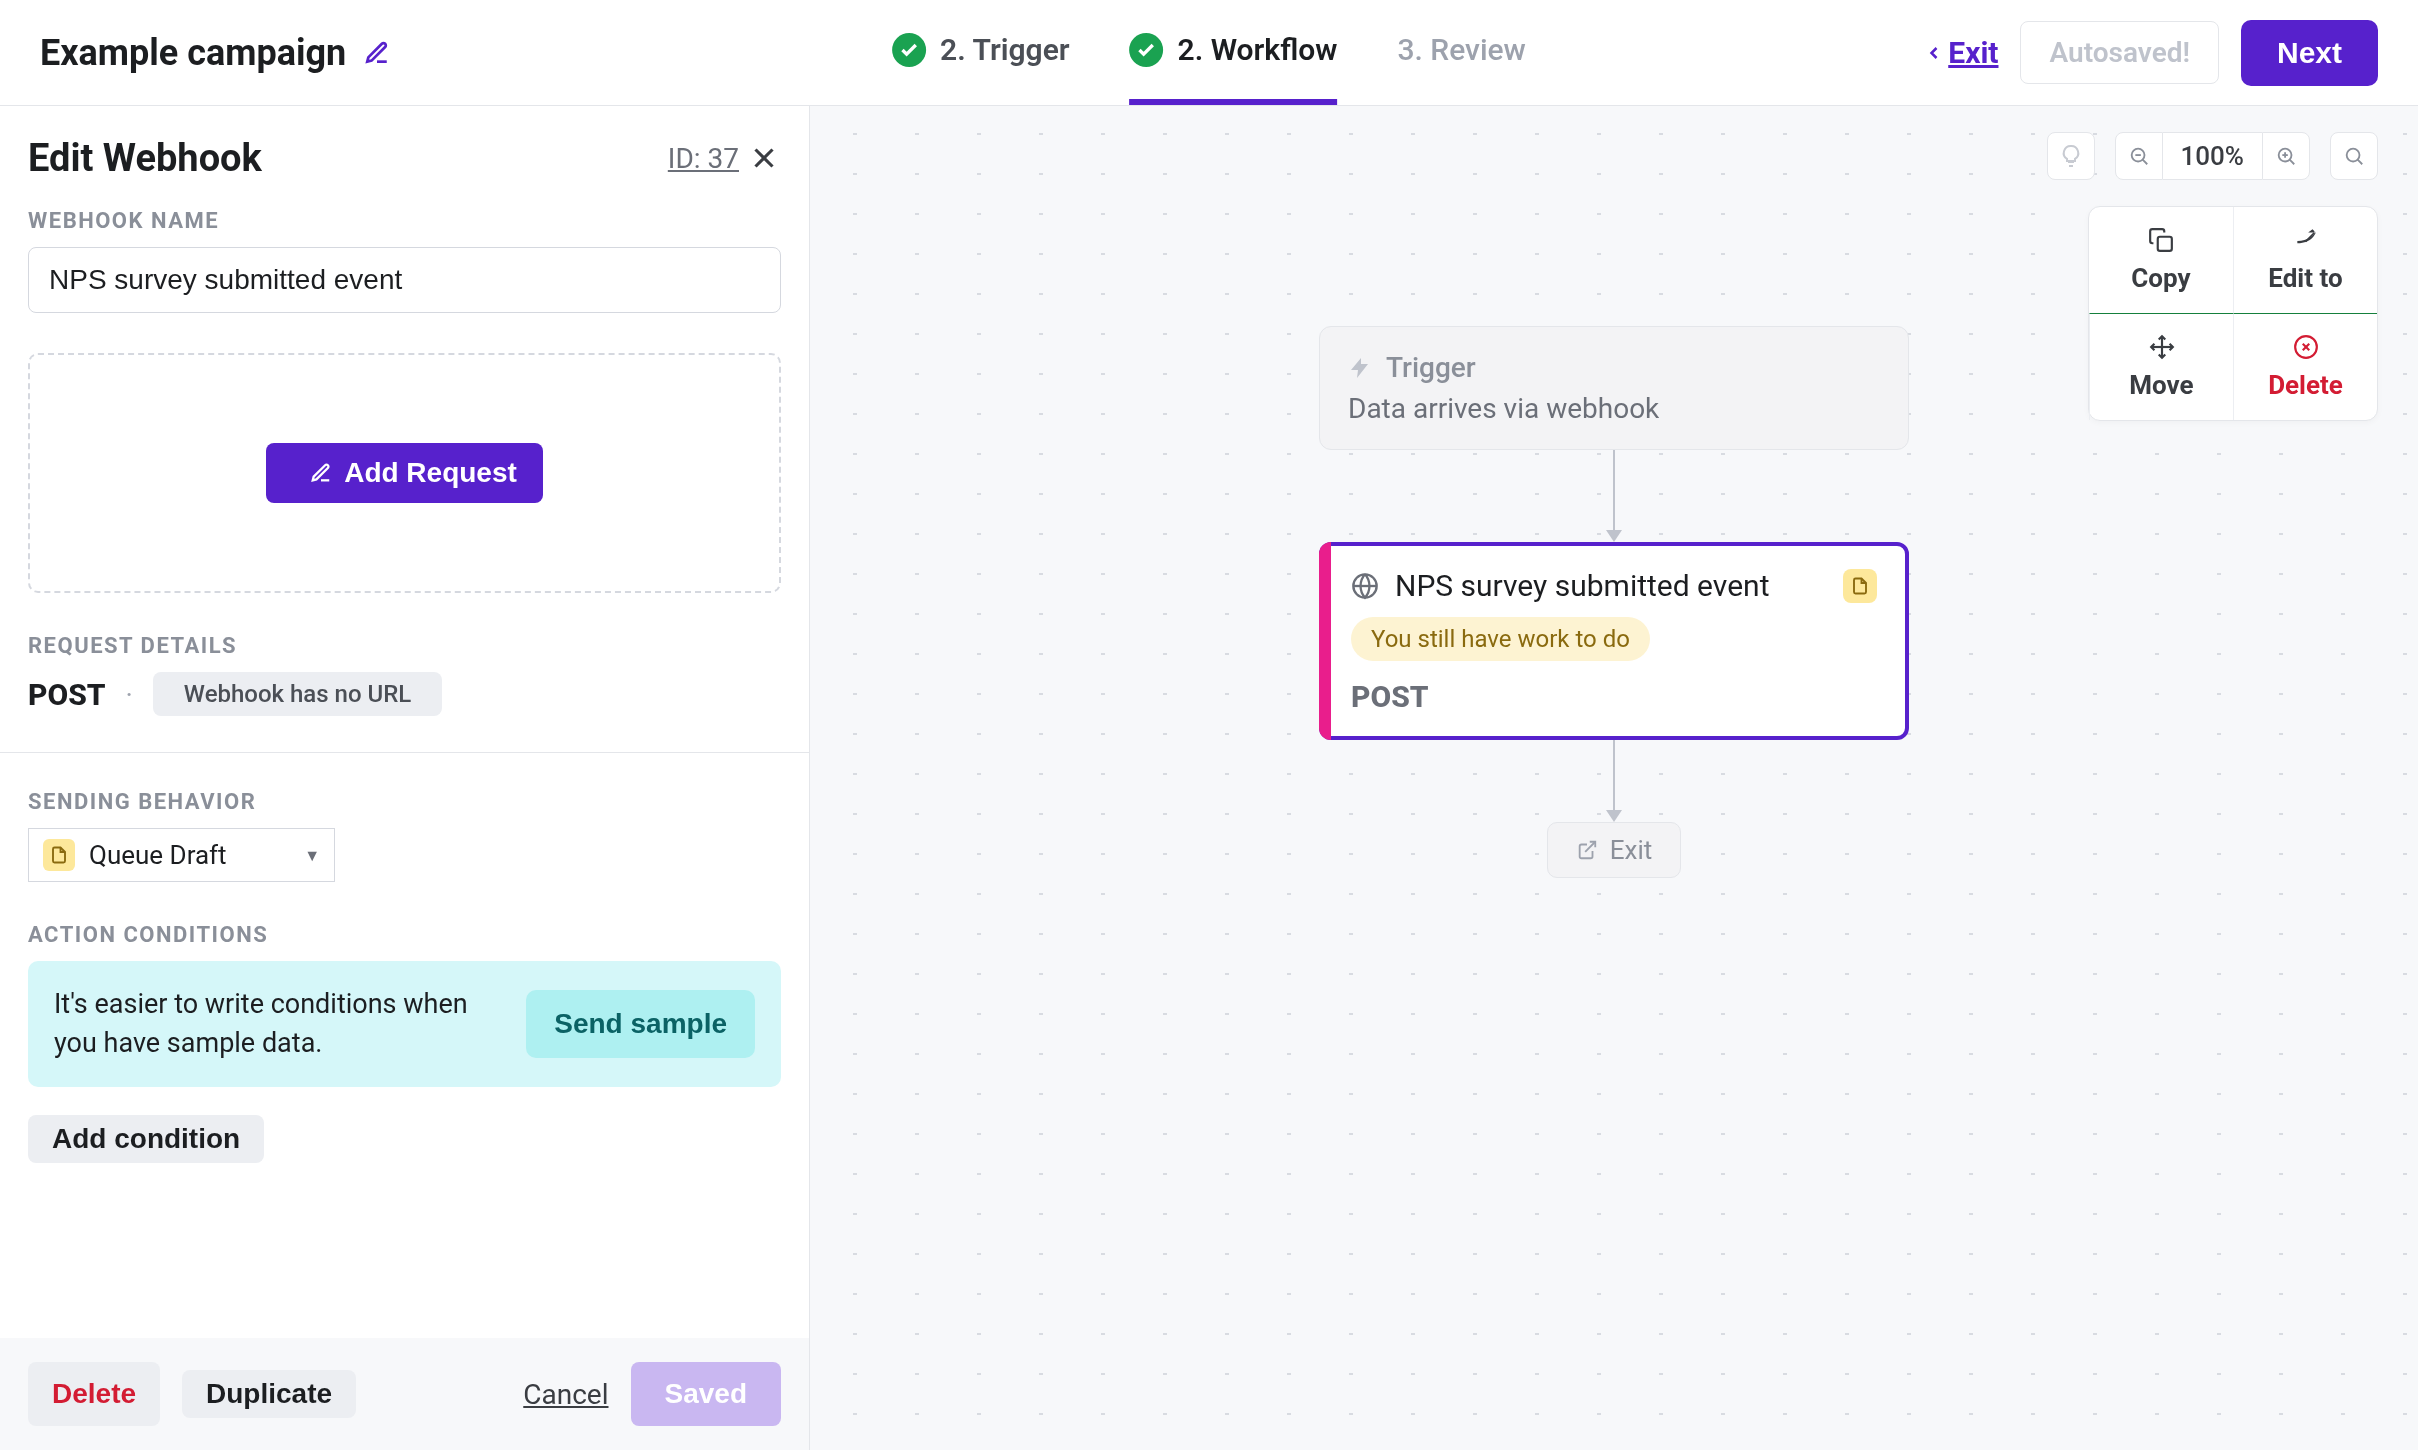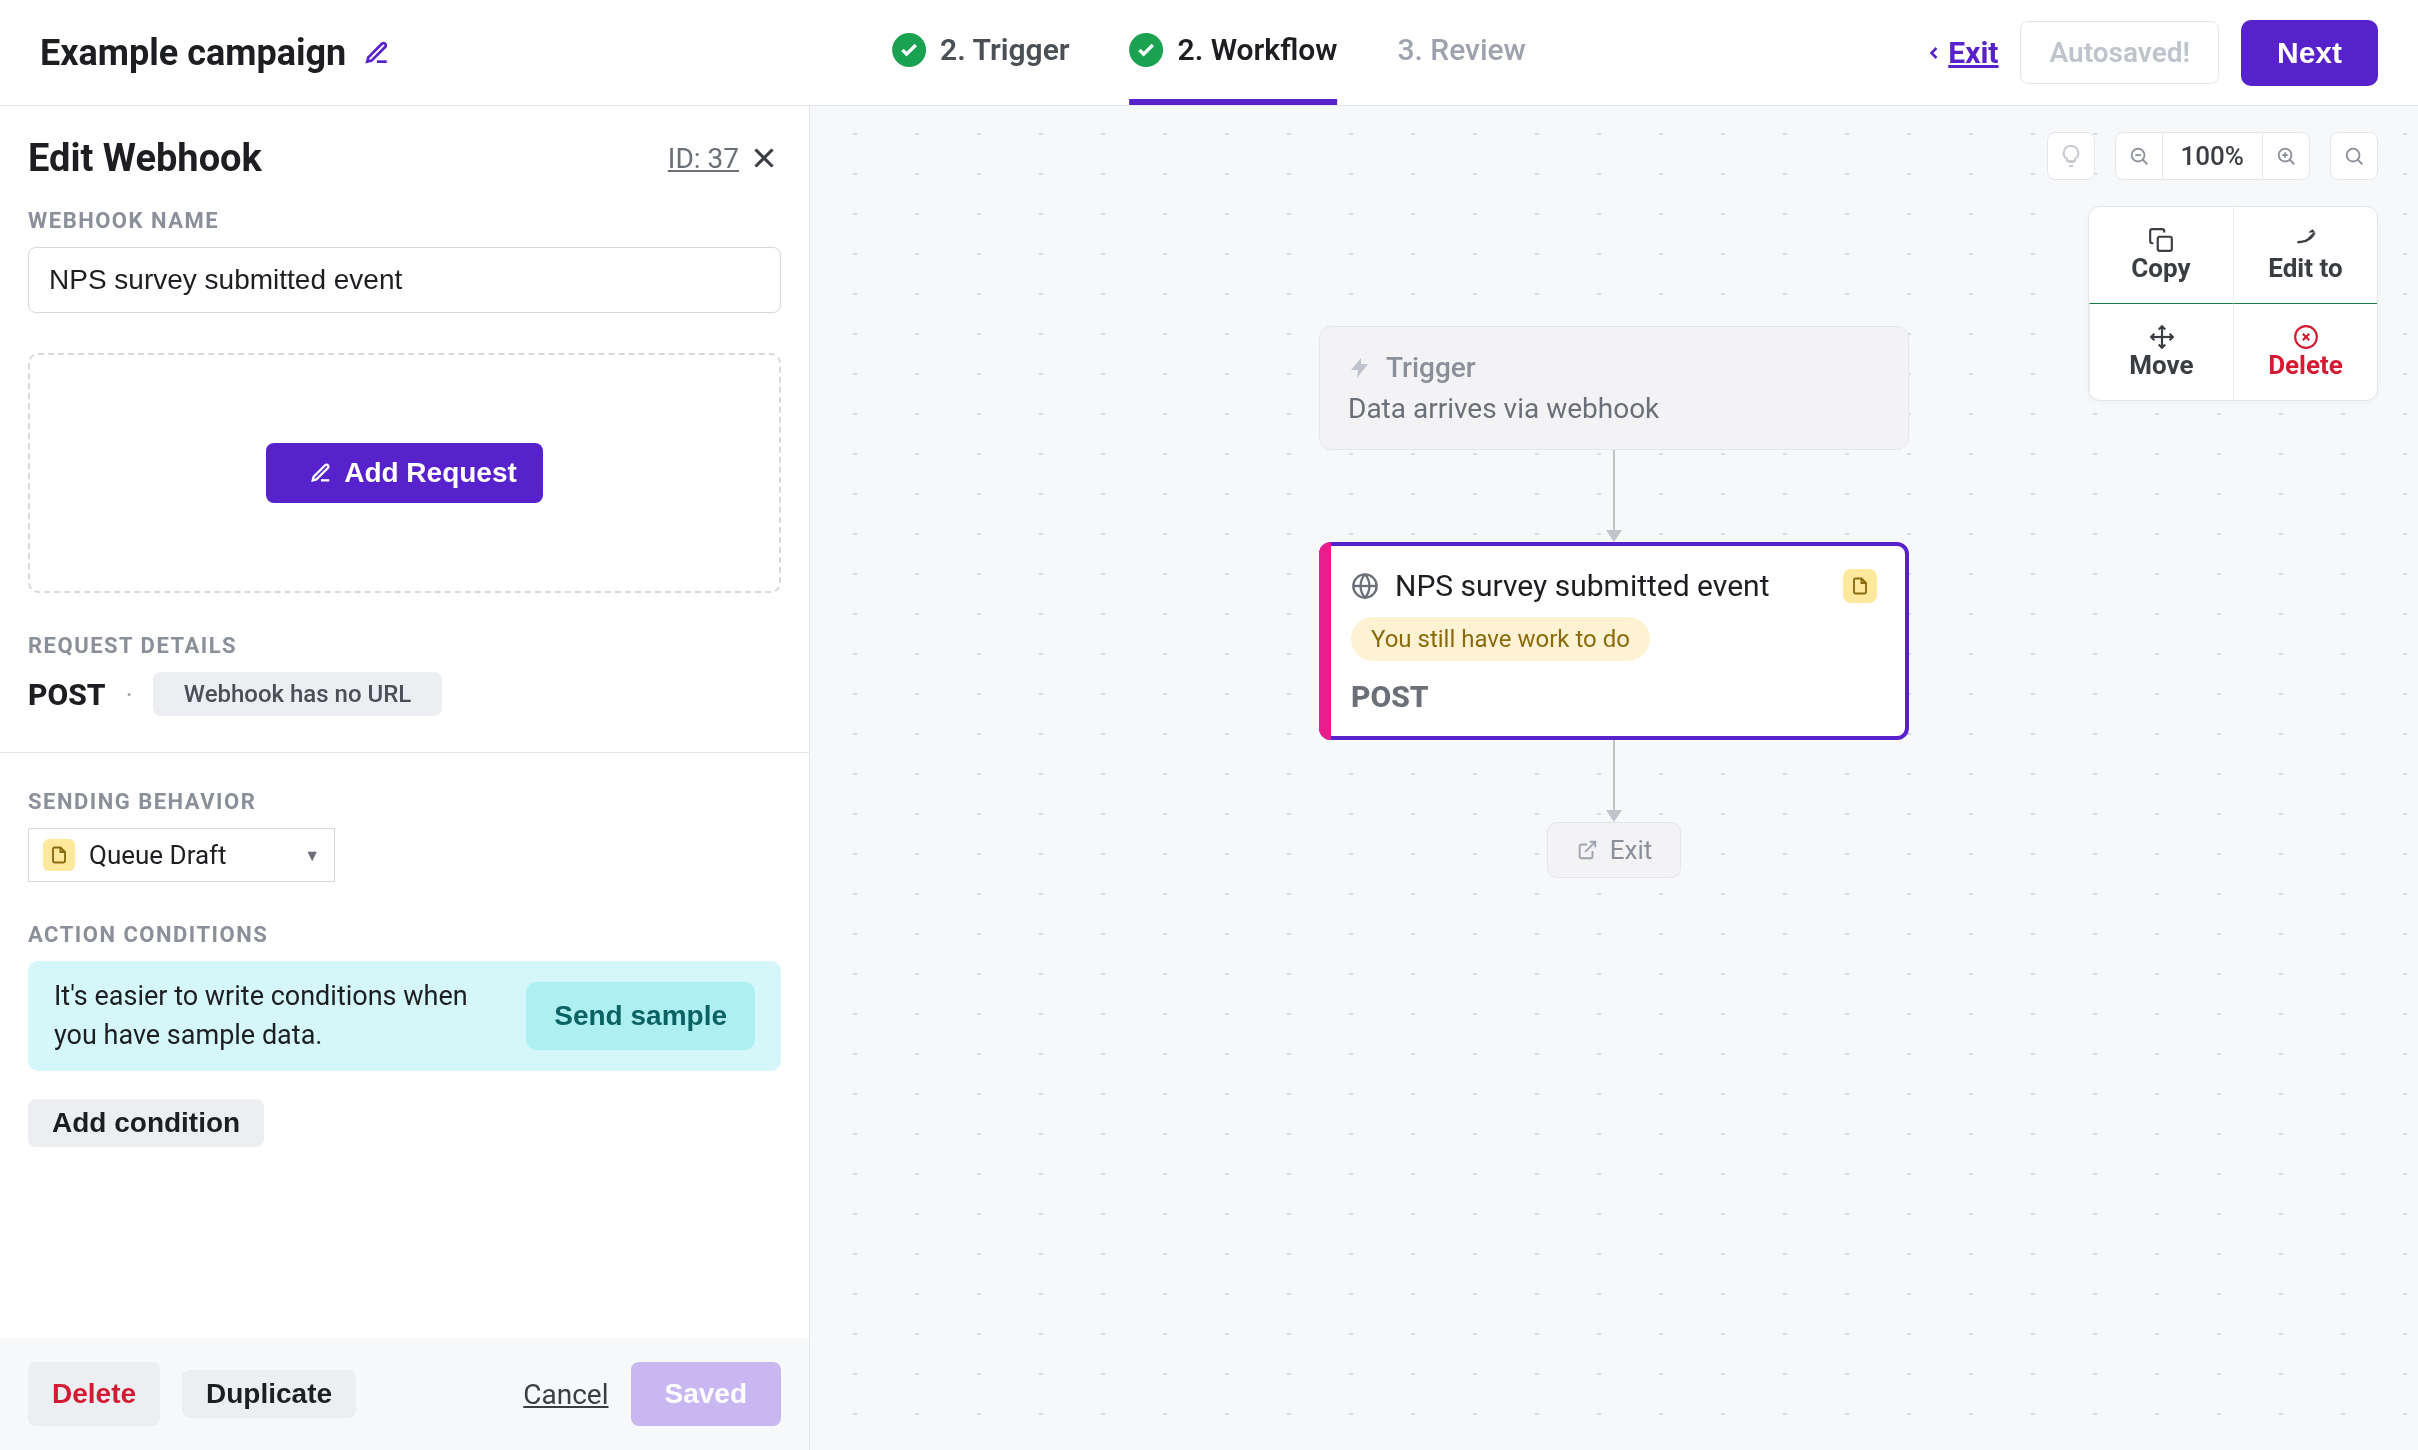--- a/index.html
+++ b/index.html
@@ -103,21 +103,21 @@
     padding:10px 14px; width:307px; position:relative;
     font-size:26px; cursor:pointer;
   }
   .select-ish .tri { margin-left:auto; color:#6b6f78; font-size:16px; }
   .draft-ico {
     width:32px; height:32px; border-radius:6px;
     background:#fde89b; display:flex; align-items:center; justify-content:center;
   }
 
   .tipbox {
-    background:#d5f7f9; border-radius:10px; padding:16px 26px;
+    background:#d5f7f9; border-radius:10px; padding:24px 26px;
     display:flex; align-items:center; gap:20px;
   }
   .tipbox .tip-text { flex:1; font-size:27px; line-height:1.45; }
   .btn-teal {
     background:#aef0f1; color:#0b6265; border:none;
     padding:18px 28px; border-radius:10px; font-size:28px; font-weight:700;
     cursor:pointer;
   }
   .btn-grey {
     background:#eceef2; border:none; padding:8px 24px;
@@ -165,21 +165,21 @@
   .zoom-val { background:#fff; border:1px solid #e4e6ea; border-left:none; border-right:none; height:48px; padding:0 18px; display:flex; align-items:center; font-size:26px; color:#3a3d42; font-weight:500; }
 
   .action-palette {
     position:absolute; top:100px; right:40px;
     background:#fff; border:1px solid #e4e6ea; border-radius:12px;
     display:grid; grid-template-columns:1fr 1fr; width:290px;
     box-shadow:0 2px 6px rgba(0,0,0,.03);
   }
   .palette-cell {
     display:flex; flex-direction:column; align-items:center; justify-content:center;
-    padding:20px 10px; cursor:pointer;
+    gap:10px; padding:20px 10px; cursor:pointer;
     font-size:26px; font-weight:700; color:#3a3d42;
   }
   .palette-cell + .palette-cell { border-left:1px solid #eceef2; }
   .palette-row2 { border-top:1px solid #15803d;justify-content:space-between; }
   .palette-cell.danger { color:#d31c33; }
 
   .flow-wrap {
     position:absolute; left:50%; top:220px; transform:translateX(-50%);
     display:flex; flex-direction:column; align-items:center;
   }

